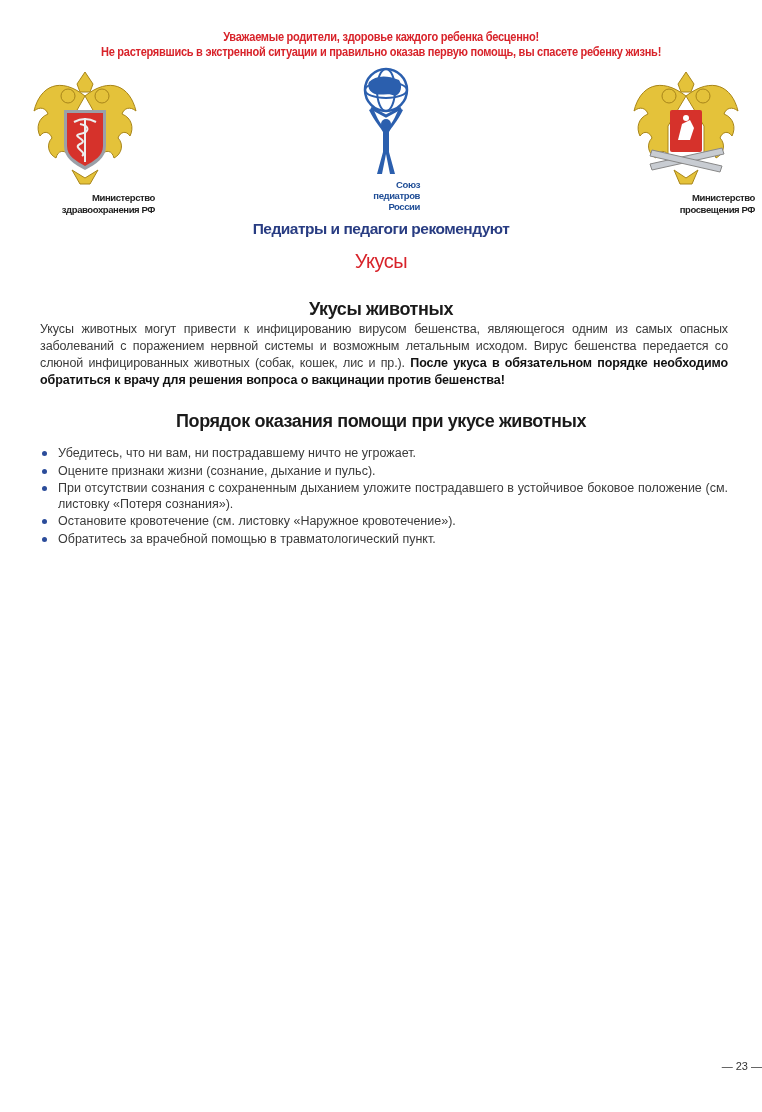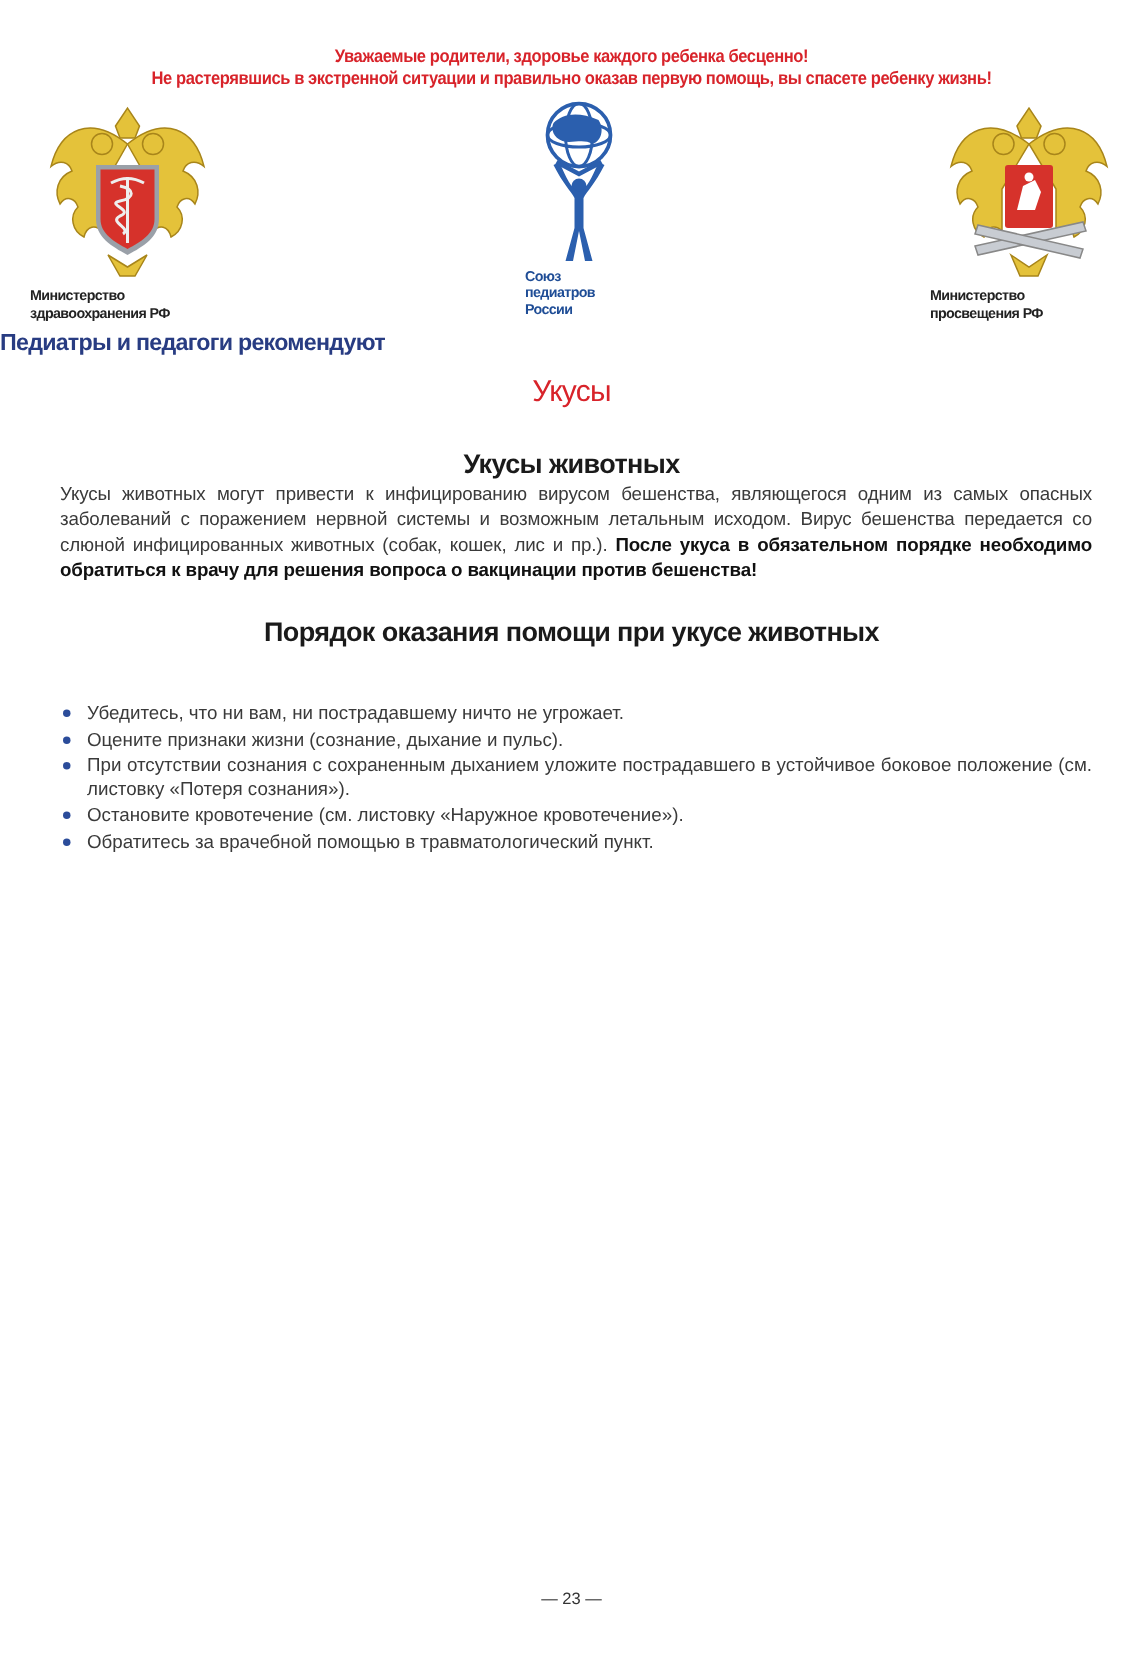--- a/index.html
+++ b/index.html
@@ -9,48 +9,48 @@
             color: #d8232a; font-weight: bold; font-family: "Liberation Sans Narrow", "Liberation Sans", sans-serif;
             font-size: 12px; letter-spacing: -0.3px; transform: scaleX(0.92); }
   .b1 { top: 30px; }
   .b2 { top: 45px; }
 
   .emblem { position: absolute; }
   .emblem-left { left: 30px; top: 66px; width: 110px; height: 125px; }
   .emblem-right { left: 630px; top: 66px; width: 112px; height: 125px; }
   .logo-center { left: 355px; top: 66px; width: 62px; height: 112px; }
 
-  .caption { position: absolute; text-align: left; font-weight: bold; font-size: 9.5px;
+  .caption { position: absolute; text-align: right; font-weight: bold; font-size: 9.5px;
              line-height: 12px; color: #222; letter-spacing: -0.4px; }
   .cap-left { left: 20px; top: 192px; width: 135px; }
   .cap-right { left: 620px; top: 192px; width: 135px; }
   .cap-center { left: 350px; top: 179px; width: 70px; color: #1f4d96; font-size: 9.5px; line-height: 11px; }
 
-  .subtitle { position: absolute; top: 220px; left: 0; width: 762px; 
+  .subtitle { position: absolute; top: 220px; left: 0; width: 762px; text-align: center;
               color: #283c82; font-weight: bold; font-size: 15.5px; letter-spacing: -0.5px; }
   .main-title { position: absolute; top: 250px; left: 0; width: 762px; text-align: center;
                 color: #d8232a; font-weight: normal; font-size: 20px; letter-spacing: -0.5px; }
 
   .section-h { position: absolute; left: 0; width: 762px; text-align: center; color: #1a1a1a;
                font-weight: bold; font-size: 18px; letter-spacing: -0.4px; }
   .sh1 { top: 299px; }
   .sh2 { top: 411px; }
 
   .para { position: absolute; left: 40px; top: 321px; width: 688px; font-size: 12.5px;
           line-height: 17px; text-align: justify; color: #3a3a3a; letter-spacing: -0.1px; }
   .para b { color: #111; }
 
-  .steps { position: absolute; left: 40px; top: 468px; width: 688px; margin: 0; padding: 0; list-style: none; }
+  .steps { position: absolute; left: 40px; top: 446px; width: 688px; margin: 0; padding: 0; list-style: none; }
   .steps li { position: relative; padding-left: 18px; font-size: 12.5px; line-height: 15.5px;
               text-align: justify; color: #3a3a3a; margin-bottom: 2px; }
   .steps li .dot { position: absolute; left: 2px; top: 5px; width: 5px; height: 5px;
                    border-radius: 50%; background: #2b4c9a; }
   .steps li.gap { margin-top: 4px; }
 
-  .page-num { position: absolute; top: 1060px; left: 0; width: 762px; text-align: center;
+  .page-num { position: absolute; top: 1060px; left: 0; width: 762px; text-align: right;
               font-size: 11px; color: #333; }
 </style>
 </head>
 <body>
 
 <div class="banner b1">Уважаемые родители, здоровье каждого ребенка бесценно!</div>
 <div class="banner b2">Не растерявшись в экстренной ситуации и правильно оказав первую помощь, вы спасете ребенку жизнь!</div>
 
 <div class="emblem emblem-left">
   <svg width="110" height="125" viewBox="0 0 110 125">

